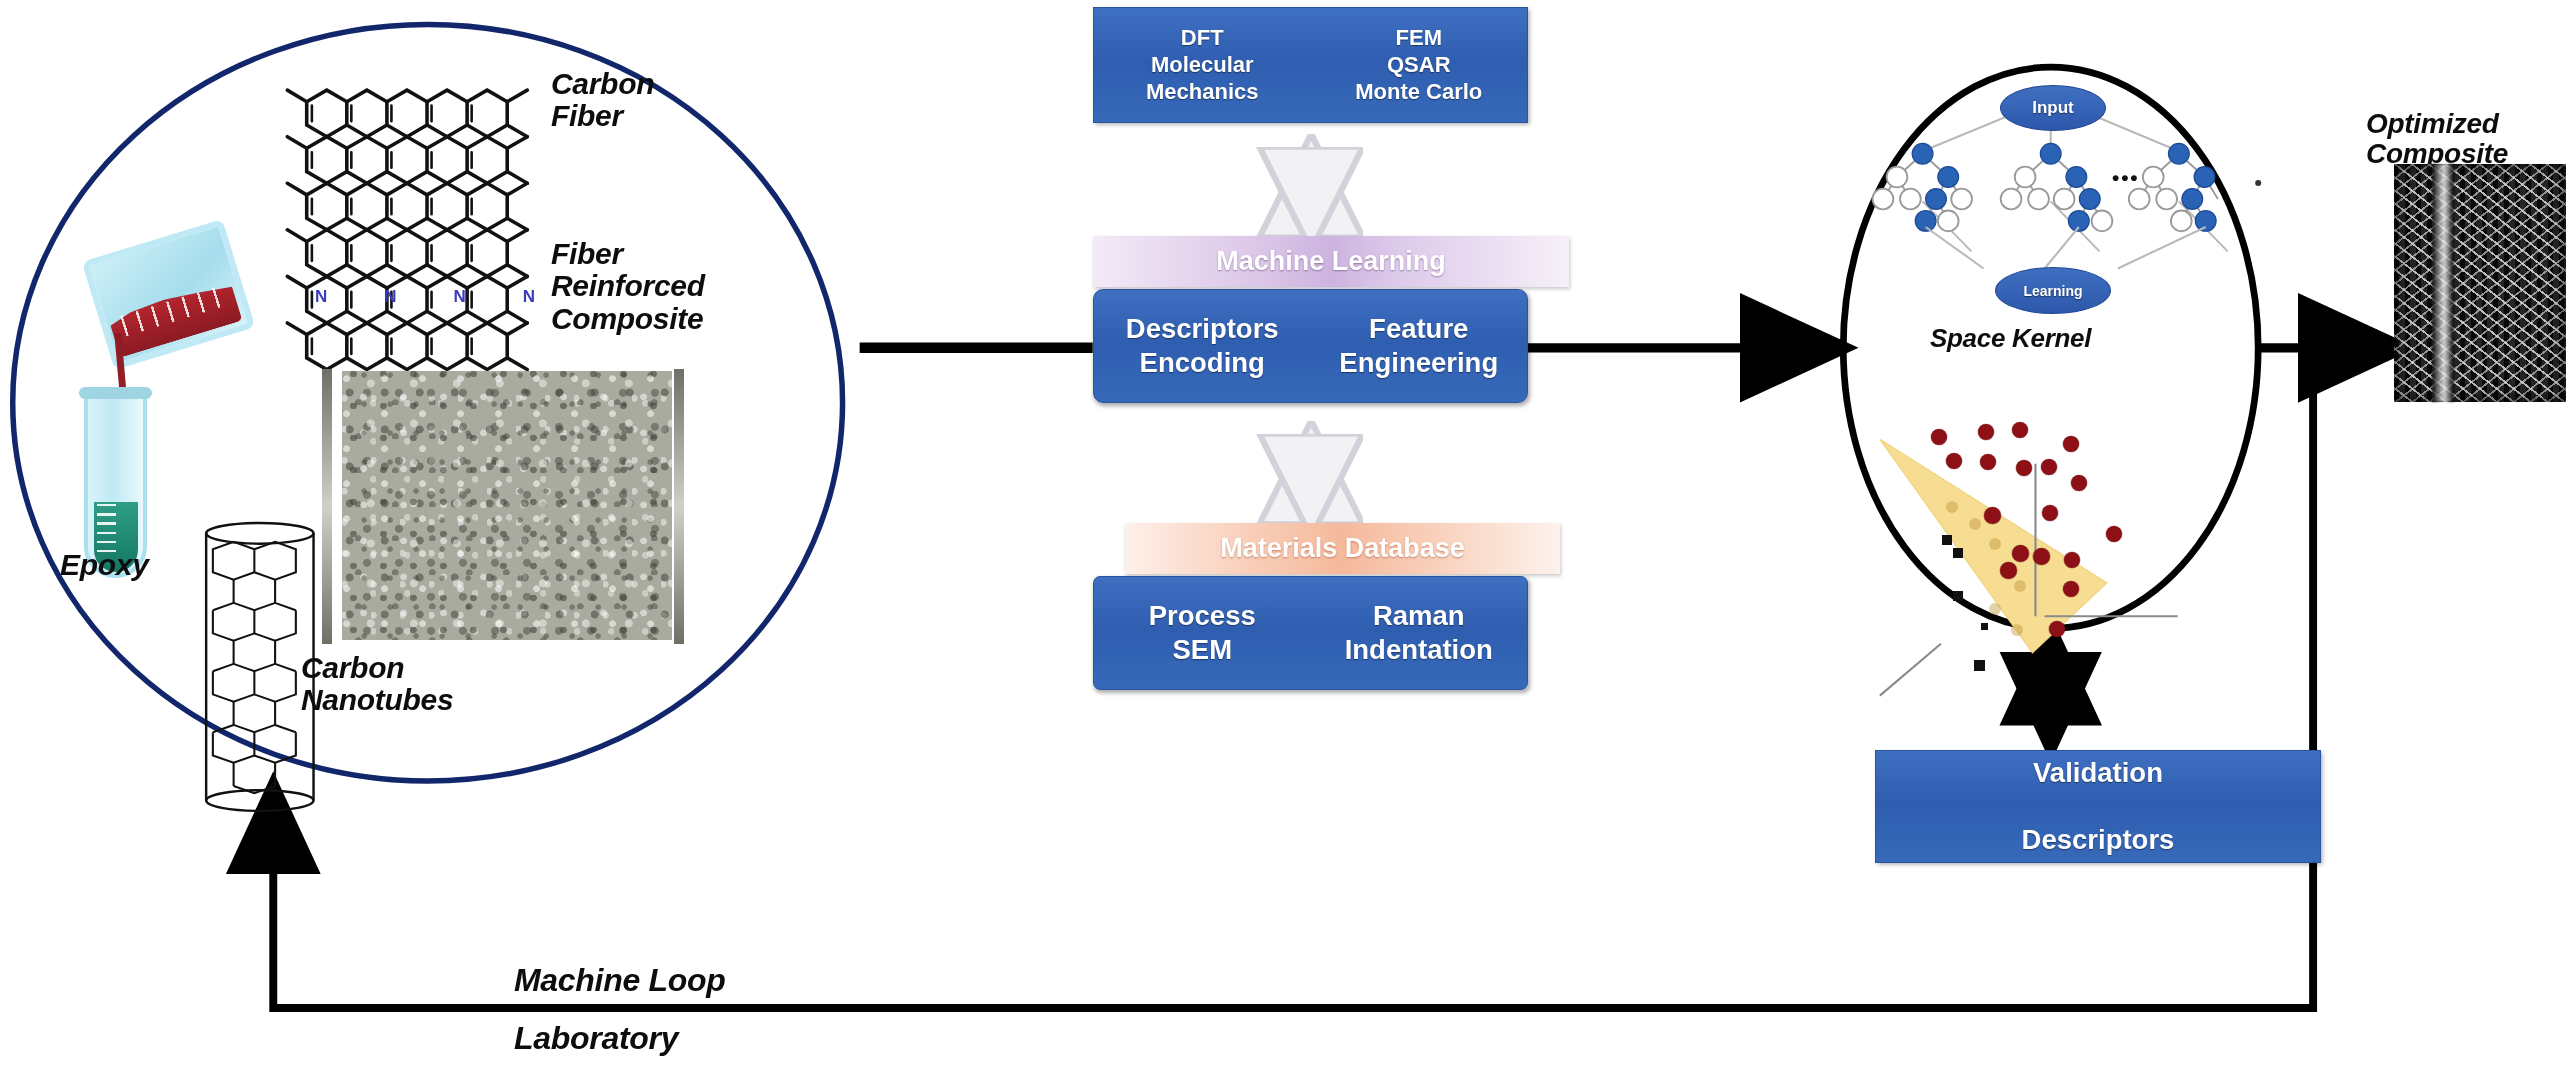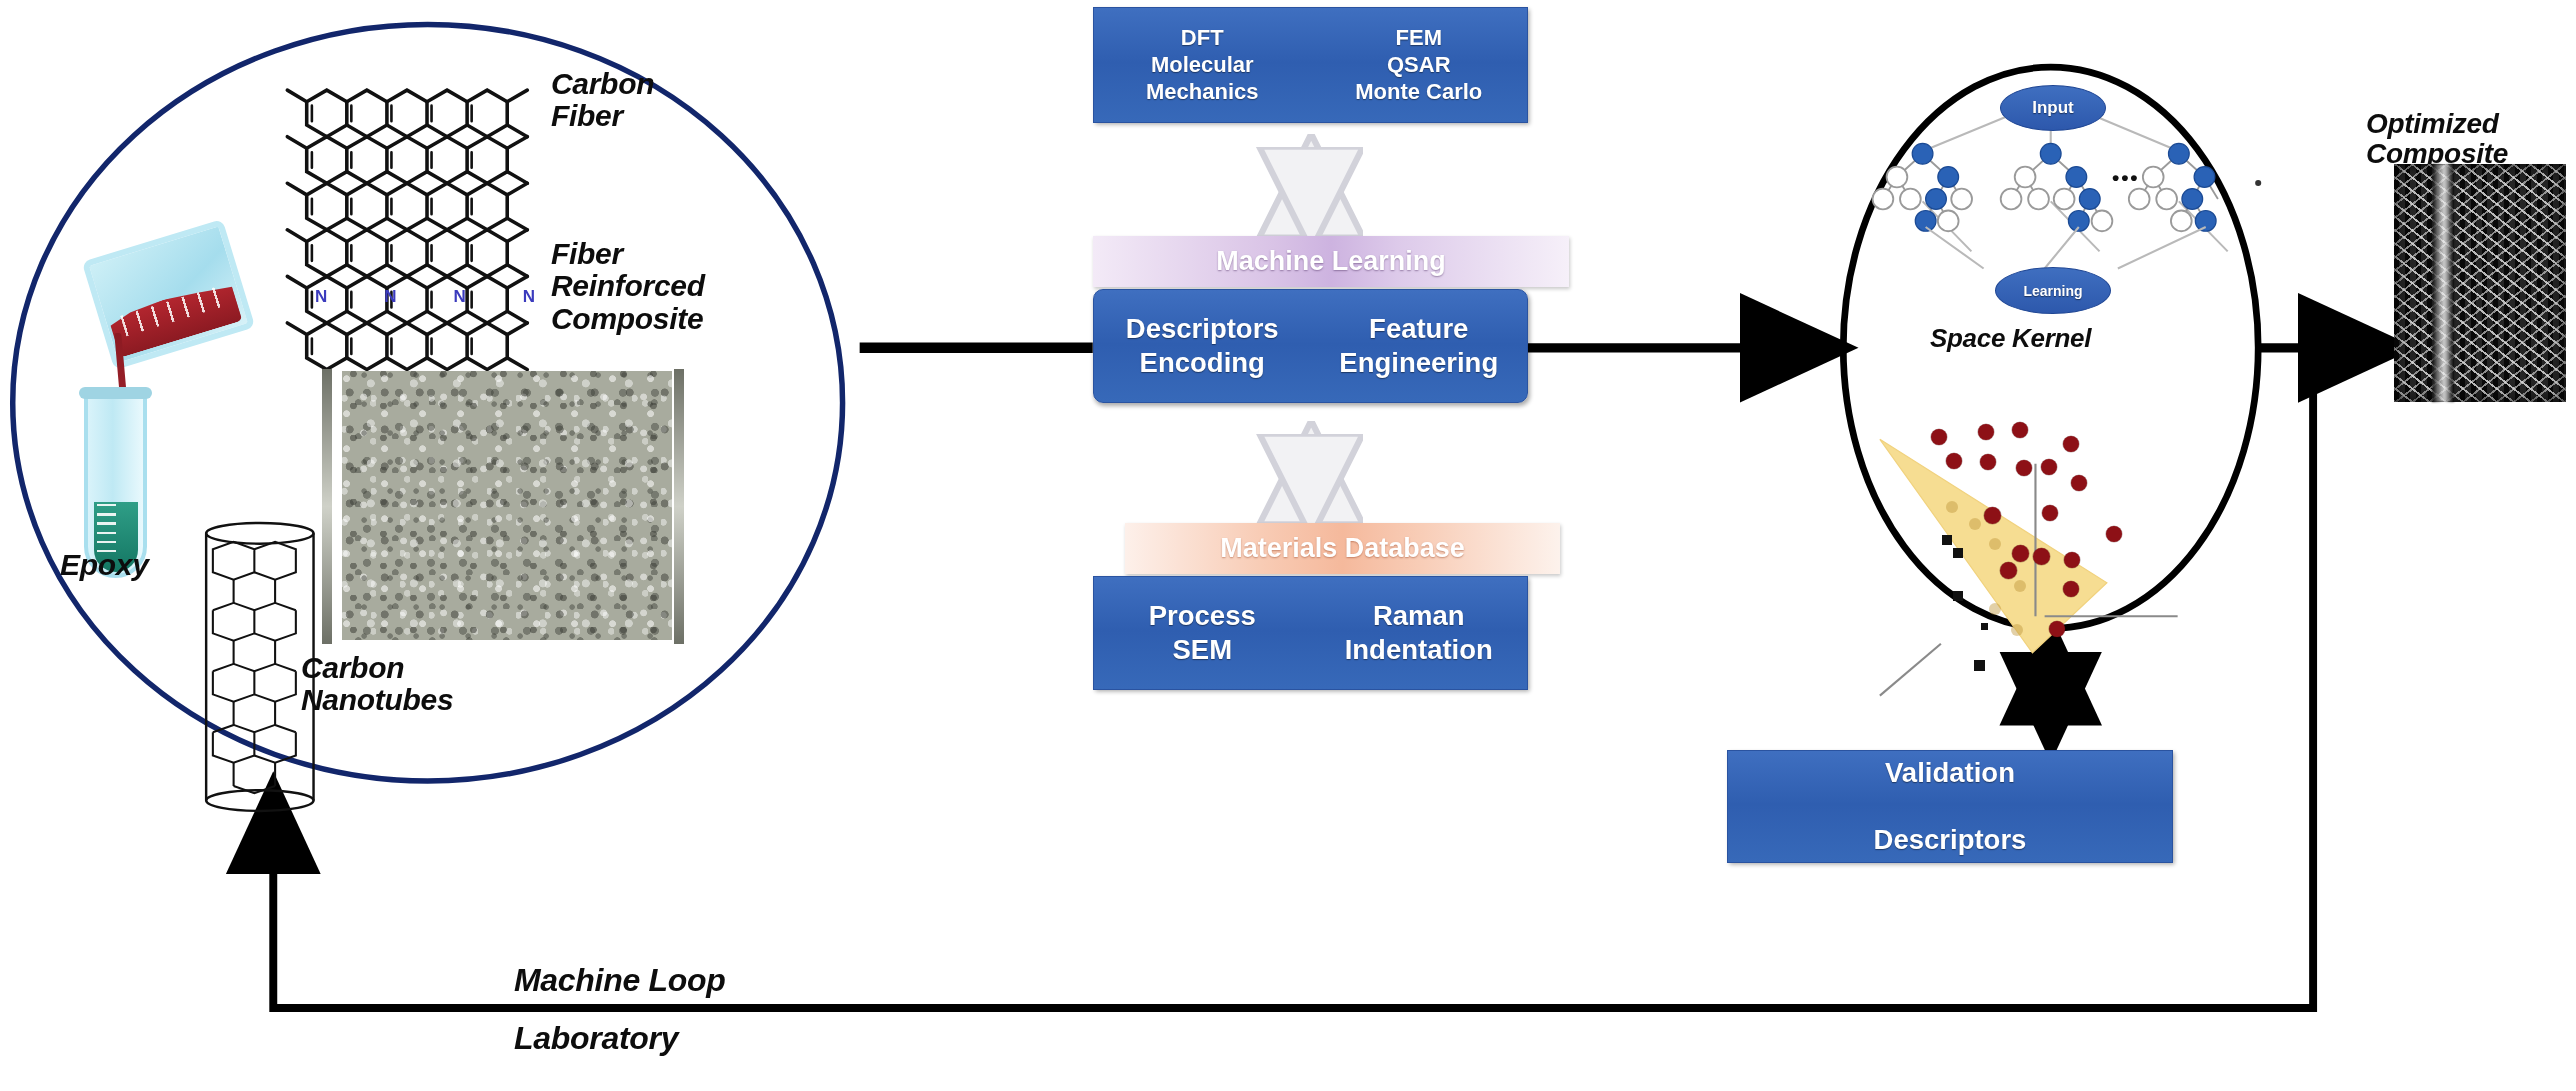--- a/index.html
+++ b/index.html
@@ -342,21 +342,21 @@
     <div class="cols">
       <div class="col">Descriptors
 Encoding</div>
       <div class="col">Feature
 Engineering</div>
     </div>
   </div>
 
   <div class="banner db" style="left:1093px;top:523px;width:435px;height:51px;font-size:27px;">Materials Database</div>
 
-  <div class="blue-box" style="left:1093px;top:576px;width:435px;height:114px;font-size:27.5px;">
+  <div class="blue-box" style="left:1093px;top:576px;width:435px;height:114px;font-size:27.5px;border-radius:7px;">
     <div class="cols">
       <div class="col">Process
 SEM</div>
       <div class="col">Raman
 Indentation</div>
     </div>
   </div>
 
   <div class="tree-node" style="left:2000px;top:85px;width:104px;height:44px;font-size:17px;">Input</div>
 
@@ -390,21 +390,21 @@
   <div class="svm-dot faded" style="left:2014px;top:580px;width:12.2px;height:12.2px;"></div>
   <div class="svm-dot faded" style="left:1989px;top:603px;width:12.2px;height:12.2px;"></div>
   <div class="svm-dot faded" style="left:2011px;top:624px;width:12.2px;height:12.2px;"></div>
 
   <div class="svm-sq" style="left:1942px;top:535px;width:9.8px;height:9.8px;"></div>
   <div class="svm-sq" style="left:1953px;top:548px;width:9.8px;height:9.8px;"></div>
   <div class="svm-sq" style="left:1953px;top:591px;width:9.8px;height:9.8px;"></div>
   <div class="svm-sq" style="left:1981px;top:623px;width:7.3px;height:7.3px;"></div>
   <div class="svm-sq" style="left:1974px;top:660px;width:11px;height:11px;"></div>
 
-  <div class="blue-box" style="left:1727px;top:750px;width:446px;height:113px;font-size:27.5px;">
+  <div class="blue-box" style="left:1875px;top:750px;width:446px;height:113px;font-size:27.5px;">
     <div class="col">
       <div>Validation</div>
       <div>Descriptors</div>
     </div>
   </div>
 
   <div class="mat-label" style="left:2366px;top:109px;font-size:28px;">Optimized
 Composite</div>
 
   <div class="sem-dark" style="left:2394px;top:164px;width:172px;height:238px;"></div>

